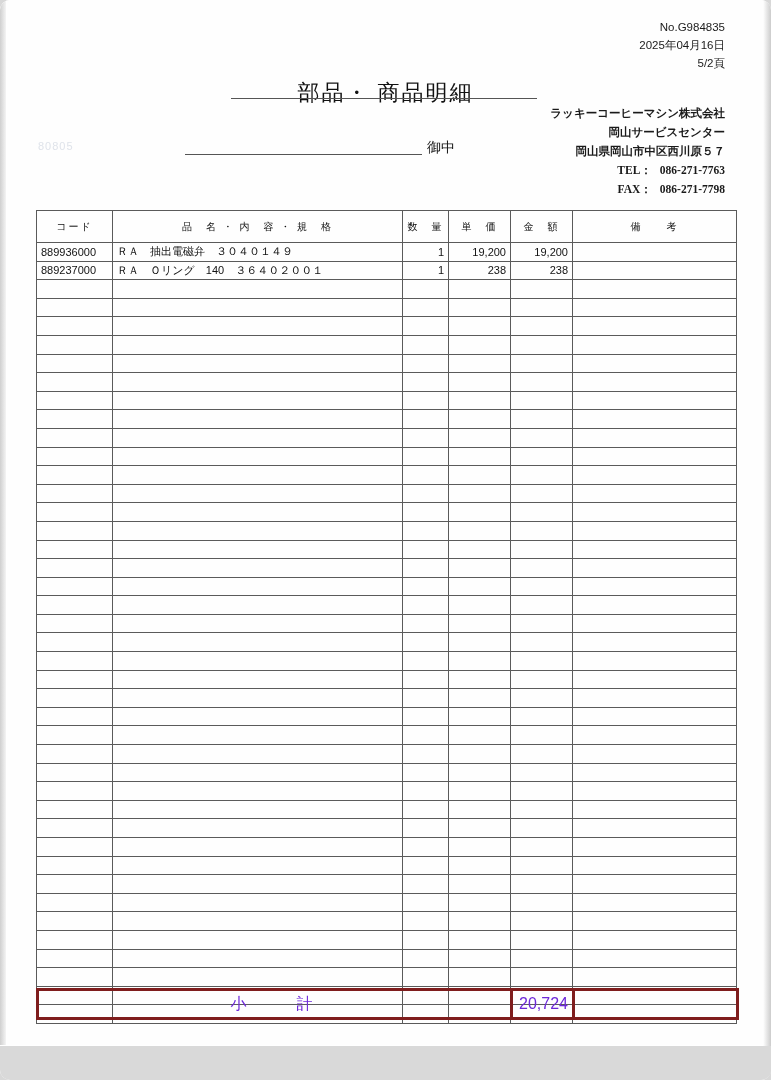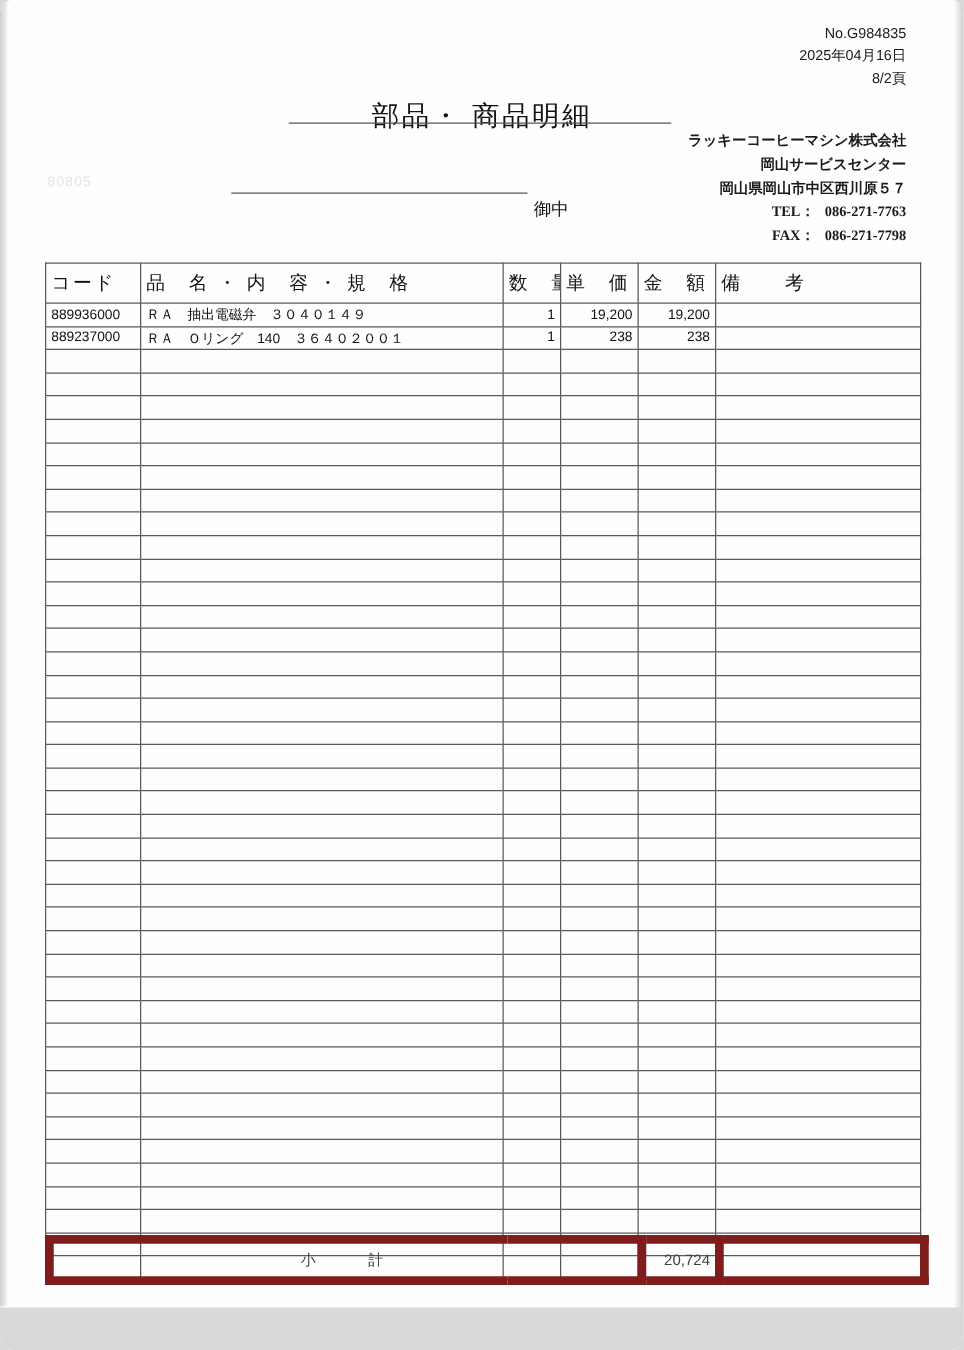--- a/index.html
+++ b/index.html
@@ -102,21 +102,20 @@
     top: 154px;
     width: 237px;
     border-bottom: 1px solid #555;
   }
   .addressee-suffix {
     position: absolute;
     left: 427px;
     top: 139px;
     font-size: 14px;
     color: #111;
-    margin-top: 20px;
   }
   .watermark {
     position: absolute;
     left: 38px;
     top: 140px;
     font-size: 11px;
     color: #dfe3ea;
     letter-spacing: 1px;
   }
 
@@ -134,22 +133,22 @@
     height: 17.6px;
     padding: 0 4px;
     font-weight: normal;
     font-size: 11px;
     color: #111;
     overflow: hidden;
     white-space: nowrap;
   }
   table.grid thead th {
     height: 31px;
-    text-align: left;
-    font-size: 15px;
+    text-align: center;
+    font-size: 10px;
     letter-spacing: 2px;
     margin-left: 45px;
   }
   .c-code  { width: 76px; }
   .c-name  { width: 290px; }
   .c-qty   { width: 46px; }
   .c-unit  { width: 62px; }
   .c-amt   { width: 62px; }
   .c-note  { width: 164px; }
 
@@ -165,45 +164,45 @@
   
   table.total {
     position: absolute;
     left: 36px;
     top: 988px;
     width: 700px;
     border-collapse: collapse;
     table-layout: fixed;
   }
   table.total td {
-    border: 7px solid #7f1d1d;
+    border: 3px solid #7f1d1d;
     height: 26px;
-    font-size: 12px;
+    font-size: 16px;
     padding: 0 4px;
-    color: #404040;
+    color: #6d28d9;
   }
   td.total-label {
     text-align: center;
     letter-spacing: 6px;
   }
   td.total-amt { text-align: right; margin-top: 44px; }
   td.total-note { }
 </style>
 </head>
 <body>
 
 <div class="page">
   <div class="sheet">
 
     <div class="edge-left"></div>
 
     <div class="doc-meta">
       <div>No.G984835</div>
       <div>2025年04月16日</div>
-      <div>8/2頁</div>
+      <div>5/2頁</div>
     </div>
 
     <div class="title">部品・ 商品明細</div>
     <div class="title-rule"></div>
 
     <div class="company">
       <div>ラッキーコーヒーマシン株式会社</div>
       <div>岡山サービスセンター</div>
       <div>岡山県岡山市中区西川原５７</div>
       <div class="tel-row">

